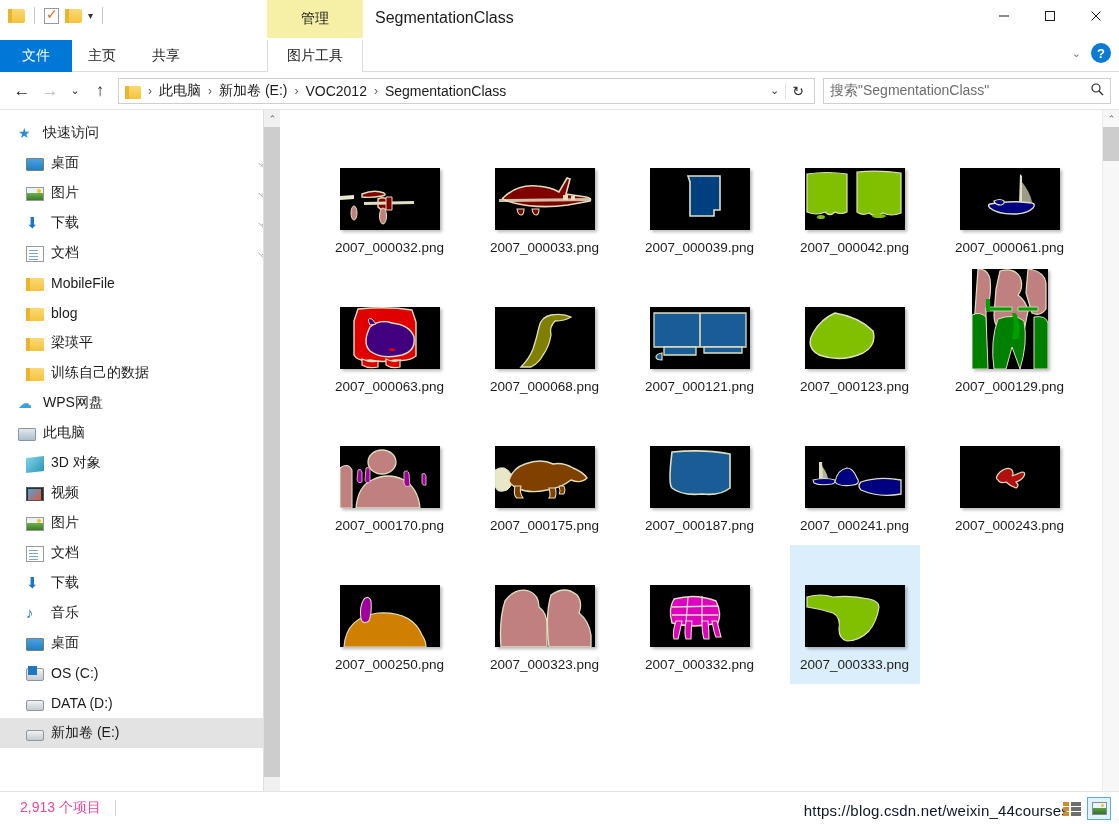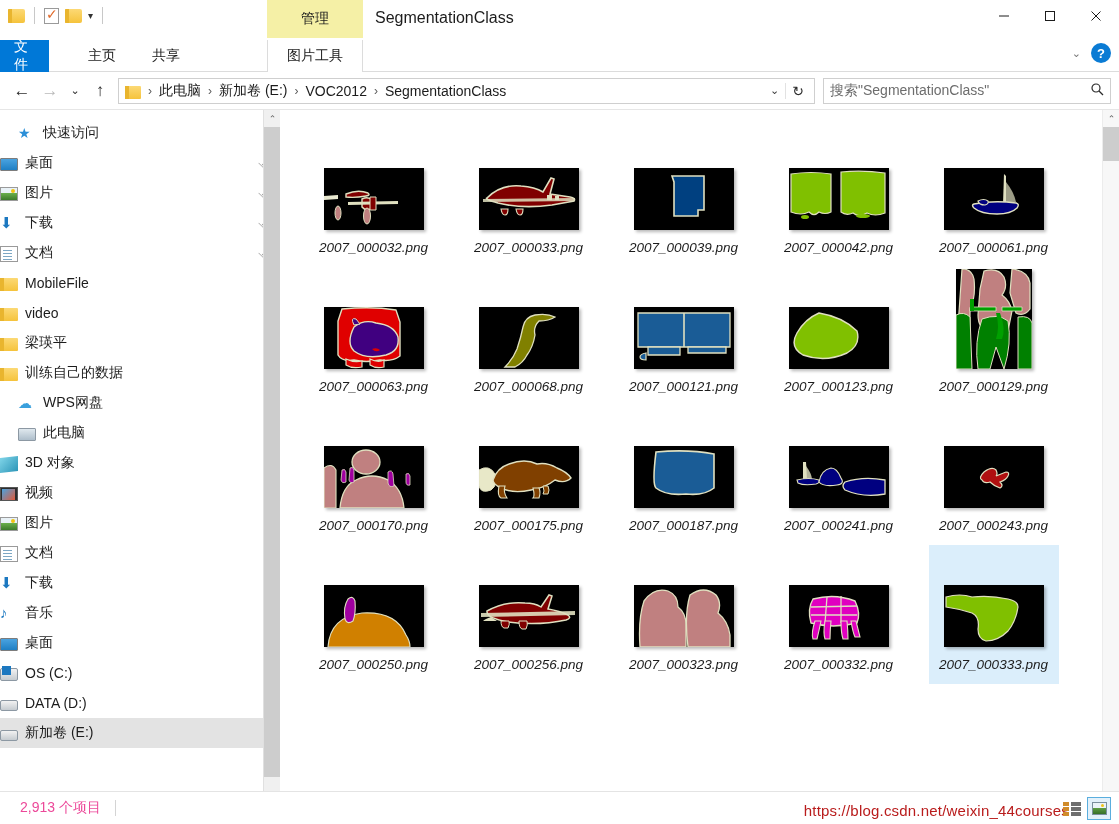--- a/index.html
+++ b/index.html
@@ -53,21 +53,21 @@
 
   
   .tabstrip {
     position: relative; height: 32px; background: #ffffff;
     border-bottom: 1px solid #dcdcdc;
   }
   .tab {
     position: absolute; top: 0; height: 32px; display: flex; align-items: center;
     justify-content: center; font-size: 14px; color: #1c1c1c; padding: 0 14px;
   }
-  .tab.file { left: 0; width: 49px; background: #0078d7; color: #fff; }
+  .tab.file { left: 0; width: 72px; background: #0078d7; color: #fff; }
   .tab.t1 { left: 74px; }
   .tab.t2 { left: 138px; }
   .tab.t3 { left: 202px; margin-top: 40px; }
   .tab.t4 {
     left: 267px; width: 96px; background: #ffffff; color: #1c1c1c;
     border-left: 1px solid #dcdcdc; border-right: 1px solid #dcdcdc;
     padding: 0;
   }
   .ribbon-right { position: absolute; right: 8px; top: 3px; display: flex; align-items: center; gap: 10px; }
   .chev-ribbon { font-size: 11px; color: #767676; }
@@ -113,21 +113,21 @@
   }
   .nav-item {
     height: 30px; display: flex; align-items: center; font-size: 14px; color: #1c1c1c;
     position: relative; padding-right: 12px; white-space: nowrap;
   }
   .nav-item.selected { background: #e3e3e3; }
   .nav-ico { width: 18px; height: 18px; margin-right: 7px; flex: 0 0 18px; position: relative; }
   .nav-label { flex: 1; }
   .pin { font-size: 12px; color: #9a9a9a; transform: rotate(45deg); }
   .lvl0 { padding-left: 18px; }
-  .lvl1 { }
+  .lvl1 { padding-left: 26px; }
 
   .i-star { color: #2b8fd8; font-size: 14px; line-height: 18px; }
   .i-desktop { width: 17px; height: 13px; background: linear-gradient(180deg,#4aa3e0,#1f7fc4); border: 1px solid #7c7c7c; border-radius: 1px; margin-top: 3px; }
   .i-pic { width: 17px; height: 14px; background: #e9f2f7; border: 1px solid #9a9a9a; position: relative; overflow: hidden; margin-top: 2px; }
   .i-pic::after { content: ""; position: absolute; left: 0; bottom: 0; width: 100%; height: 7px; background: linear-gradient(180deg,#6ab04c,#3d7a2a); }
   .i-pic::before { content: ""; position: absolute; right: 2px; top: 1px; width: 4px; height: 4px; border-radius: 50%; background: #f1c40f; }
   .i-dl { color: #1c78c0; font-size: 15px; line-height: 18px; }
   .i-doc { width: 14px; height: 16px; background: #fff; border: 1px solid #9a9a9a; position: relative; margin-top: 1px; }
   .i-doc::after { content: ""; position: absolute; left: 2px; top: 3px; width: 9px; height: 1px; box-shadow: 0 3px 0 #7da7c4, 0 6px 0 #7da7c4, 0 9px 0 #7da7c4; background: #7da7c4; }
   .i-fold { width: 16px; height: 13px; background: linear-gradient(180deg,#fcd975,#f5c33c); border-radius: 1px; margin-top: 3px; position: relative; }
@@ -152,21 +152,21 @@
   }
   .sb-thumb-side {
     position: absolute; left: 0; top: 17px; width: 17px; height: 650px; background: #cdcdcd;
   }
   .sb-down-side { position: absolute; left: 0; bottom: 0; }
 
   
   .content { flex: 1; position: relative; background: #fff; overflow: hidden; }
   .grid {
     display: grid; grid-template-columns: repeat(5, 155px);
-    padding: 18px 0 0 16px; column-gap: 0px; row-gap: 0px; font-style: italic;
+    padding: 18px 0 0 32px; column-gap: 0px; row-gap: 0px;
   }
   .tile {
     width: 130px; margin: 0 auto; padding: 6px 4px 10px; display: flex;
     flex-direction: column; align-items: center; position: relative;
   }
   .tile.selected { background: #dbeefb; }
   .thumb-wrap {
     height: 96px; display: flex; align-items: flex-end; justify-content: center;
     margin-bottom: 8px;
   }
@@ -188,21 +188,21 @@
 
   
   .statusbar {
     position: absolute; left: 0; bottom: 0; width: 1119px; height: 33px;
     background: #fff; border-top: 1px solid #e4e4e4; display: flex; align-items: center;
     padding: 0 10px;
   }
   .status-text { font-size: 14px; color: #ec4899; padding-left: 10px; }
   .status-sep { width: 1px; height: 16px; background: #d4d4d4; margin-left: 14px; }
   .watermark {
-    position: absolute; right: 50px; bottom: 5px; font-size: 15px; color: #b91c1c;
+    position: absolute; right: 50px; bottom: 5px; font-size: 15px; color: #0f172a;
     letter-spacing: 0.2px; white-space: nowrap;
   }
   .viewbtns { position: absolute; right: 8px; bottom: 4px; display: flex; gap: 3px; }
   .viewbtn {
     width: 24px; height: 23px; display: flex; align-items: center; justify-content: center;
     position: relative;
   }
   .viewbtn.active { border: 1px solid #5aaede; background: #e3f1fb; }
   .vb-details { display: grid; grid-template-columns: 6px 10px; grid-template-rows: repeat(3, 4px); gap: 1px 2px; }
   .vb-details i { display: block; }
@@ -324,21 +324,21 @@
             <span class="nav-ico i-doc"></span>
             <span class="nav-label">文档</span>
             <span class="pin" style="font-size: 11px;">⇲</span>
           </div>
           <div class="nav-item lvl1">
             <span class="nav-ico i-fold"></span>
             <span class="nav-label">MobileFile</span>
           </div>
           <div class="nav-item lvl1">
             <span class="nav-ico i-fold"></span>
-            <span class="nav-label">video</span>
+            <span class="nav-label">blog</span>
           </div>
           <div class="nav-item lvl1">
             <span class="nav-ico i-fold"></span>
             <span class="nav-label">梁瑛平</span>
           </div>
           <div class="nav-item lvl1">
             <span class="nav-ico i-fold"></span>
             <span class="nav-label">训练自己的数据</span>
           </div>
           <div class="nav-item lvl0">
@@ -585,33 +585,20 @@
           </div>
           <div class="tile">
             <div class="thumb-wrap">
               <svg width="100" height="62" viewBox="0 0 100 62" class="thumb">
                 <rect width="100" height="62" fill="#000000"></rect>
     <path d="M4 62 q2 -30 34 -34 q34 -2 44 22 q4 6 4 12 Z" fill="#d08000" stroke="#e0e0c0" stroke-width="1.2"></path>
     <path d="M24 14 q5 -4 7 2 q1 12 -2 20 q-6 4 -8 -2 q-2 -12 3 -20 Z" fill="#a000a0" stroke="#e0e0c0" stroke-width="1.1"></path>
               </svg>
             </div>
             <div class="fname">2007_000250.png</div>
-          </div>
-          <div class="tile">
-            <div class="thumb-wrap">
-              <svg width="100" height="62" viewBox="0 0 100 62" class="thumb">
-                <rect width="100" height="62" fill="#000000"></rect>
-    <path d="M8 26 q18 -10 38 -8 q10 0 16 4 l8 -12 l3 1 l-4 13 q12 2 20 6 q4 3 -2 5 q-28 6 -58 2 q-22 -4 -21 -11 Z" fill="#800000" stroke="#e0e0c0" stroke-width="1.5"></path>
-    <path d="M2 28 L96 26 L96 30 L2 32 Z" fill="#e0e0c0" opacity="0.9"></path>
-    <path d="M22 36 q0 6 3 7 l4 0 q2 -4 1 -7 Z" fill="#800000" stroke="#e0e0c0" stroke-width="1"></path>
-    <path d="M40 36 q0 7 3 8 l4 0 q2 -4 1 -8 Z" fill="#800000" stroke="#e0e0c0" stroke-width="1"></path>
-    <path d="M12 32 q-6 2 -8 4 l14 0 Z" fill="#e0e0c0"></path>
-              </svg>
-            </div>
-            <div class="fname">2007_000256.png</div>
           </div>
           <div class="tile">
             <div class="thumb-wrap">
               <svg width="100" height="62" viewBox="0 0 100 62" class="thumb">
                 <rect width="100" height="62" fill="#000000"></rect>
     <path d="M10 16 q10 -14 24 -10 q10 4 10 16 q8 6 8 18 l0 22 l-46 0 q-2 -28 4 -46 Z" fill="#c08080" stroke="#e0e0c0" stroke-width="1.3"></path>
     <path d="M56 10 q14 -10 26 0 q6 8 2 18 q10 8 12 22 l0 12 l-42 0 q-4 -32 2 -52 Z" fill="#c08080" stroke="#e0e0c0" stroke-width="1.3"></path>
               </svg>
             </div>
             <div class="fname">2007_000323.png</div>

